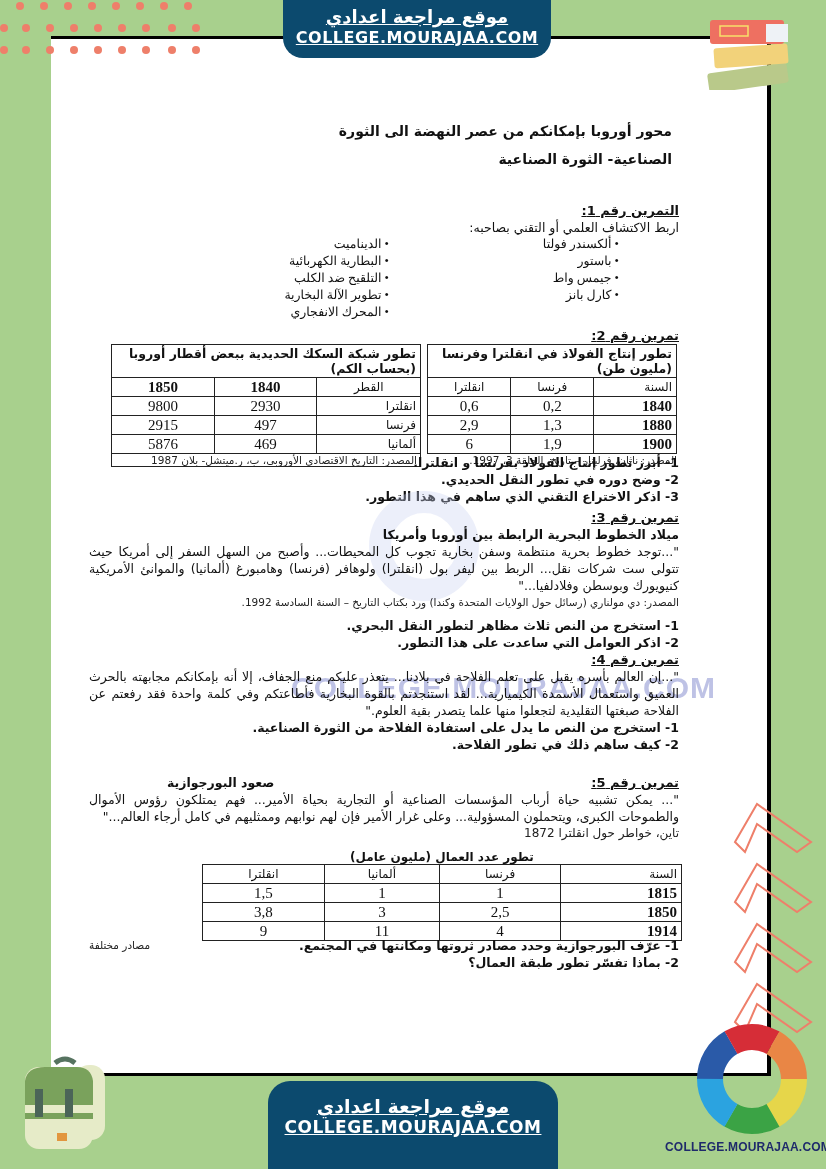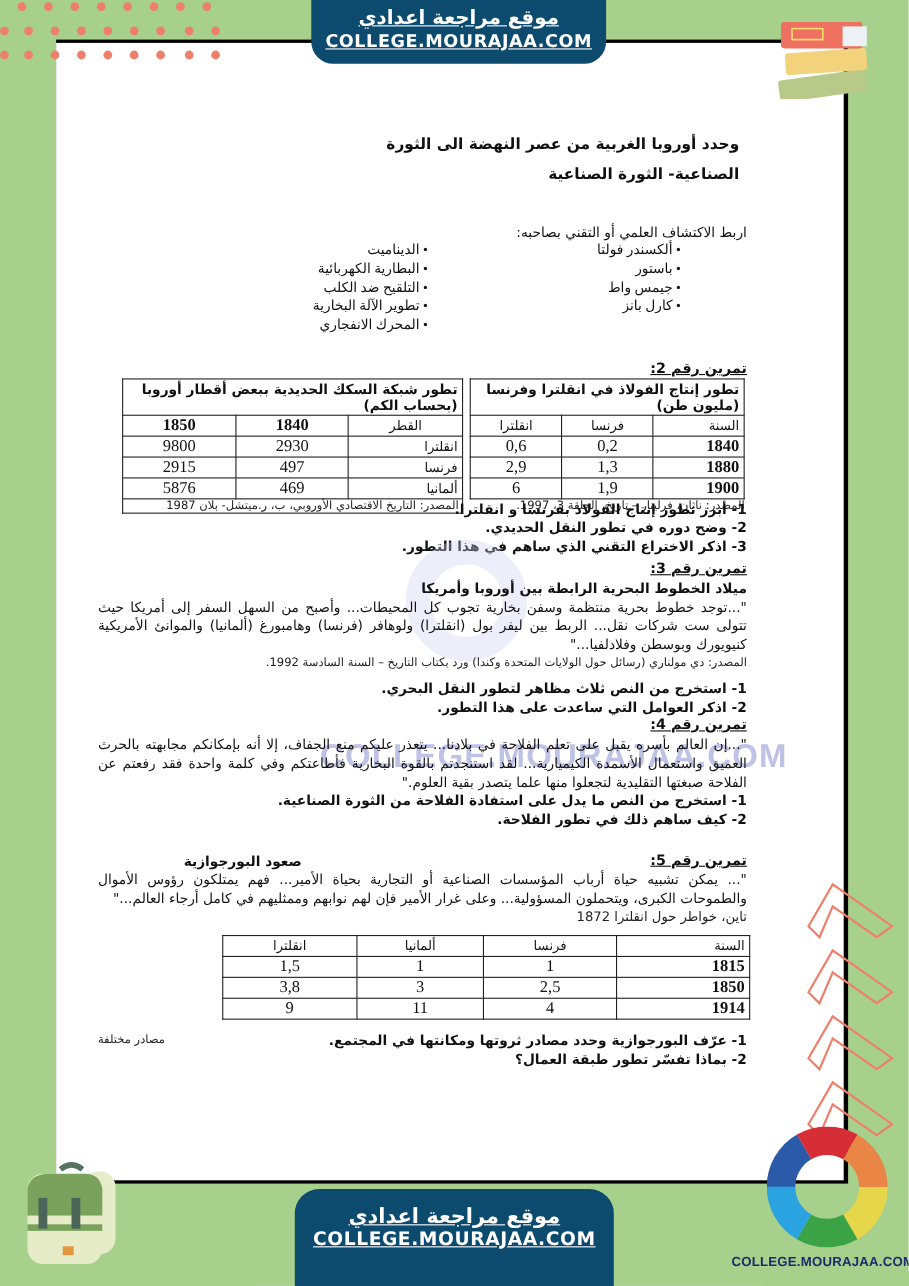--- a/index.html
+++ b/index.html
@@ -117,25 +117,26 @@
   <rect x="8" y="58" width="80" height="20" rx="3" fill="#b9c98a" transform="rotate(-8 48 68)"></rect>
   <rect x="14" y="36" width="74" height="20" rx="3" fill="#f2d27a" transform="rotate(-4 50 46)"></rect>
   <rect x="10" y="10" width="74" height="24" rx="3" fill="#ee7061"></rect>
   <rect x="66" y="14" width="22" height="18" fill="#eef2f6"></rect>
   <rect x="20" y="16" width="28" height="10" fill="none" stroke="#f8e06a" stroke-width="1.5"></rect>
 </svg>
 
 <div class="content">
 
   <div class="title">
-    <div>وحدد أوروبا الغربية من عصر النهضة الى الثورة</div>
+    <div>محور أوروبا بإمكانكم من عصر النهضة الى الثورة</div>
     <div>الصناعية- الثورة الصناعية</div>
   </div>
 
   <div class="sec" style="top:163px;">
+    <div class="sec-head">التمرين رقم 1:</div>
     <div>اربط الاكتشاف العلمي أو التقني بصاحبه:</div>
     <div class="cols">
       <div class="col right">
         <div class="bullet">ألكسندر فولتا</div>
         <div class="bullet">باستور</div>
         <div class="bullet">جيمس واط</div>
         <div class="bullet">كارل بانز</div>
       </div>
       <div class="col" style="margin-right:30px">
         <div class="bullet">الديناميت</div>
@@ -238,20 +239,21 @@
   <div class="sec" style="top:735px; width:590px;">
     <div style="display:flex; justify-content:space-between;">
       <span class="sec-head">تمرين رقم 5:</span>
       <span class="bold" style="margin-left:78px">صعود البورجوازية</span>
     </div>
     <div style="text-align:justify">"... يمكن تشبيه حياة أرباب المؤسسات الصناعية أو التجارية بحياة الأمير... فهم يمتلكون رؤوس الأموال والطموحات الكبرى، ويتحملون المسؤولية... وعلى غرار الأمير فإن لهم نوابهم وممثليهم في كامل أرجاء العالم..."</div>
     <div class="src" style="font-size:12px">تاين، خواطر حول انقلترا 1872</div>
   </div>
 
   <div style="position:absolute; right:85px; top:811px; width:480px;">
+    <div class="bold" style="text-align:center;font-size:12px">تطور عدد العمال (مليون عامل)</div>
     <table style="width:480px">
       <tbody>
           <tr>
         <th style="text-align:right">السنة</th>
         <th>فرنسا</th>
         <th>ألمانيا</th>
         <th>انقلترا</th>
       </tr>
       <tr>
         <td class="year">1815</td>

